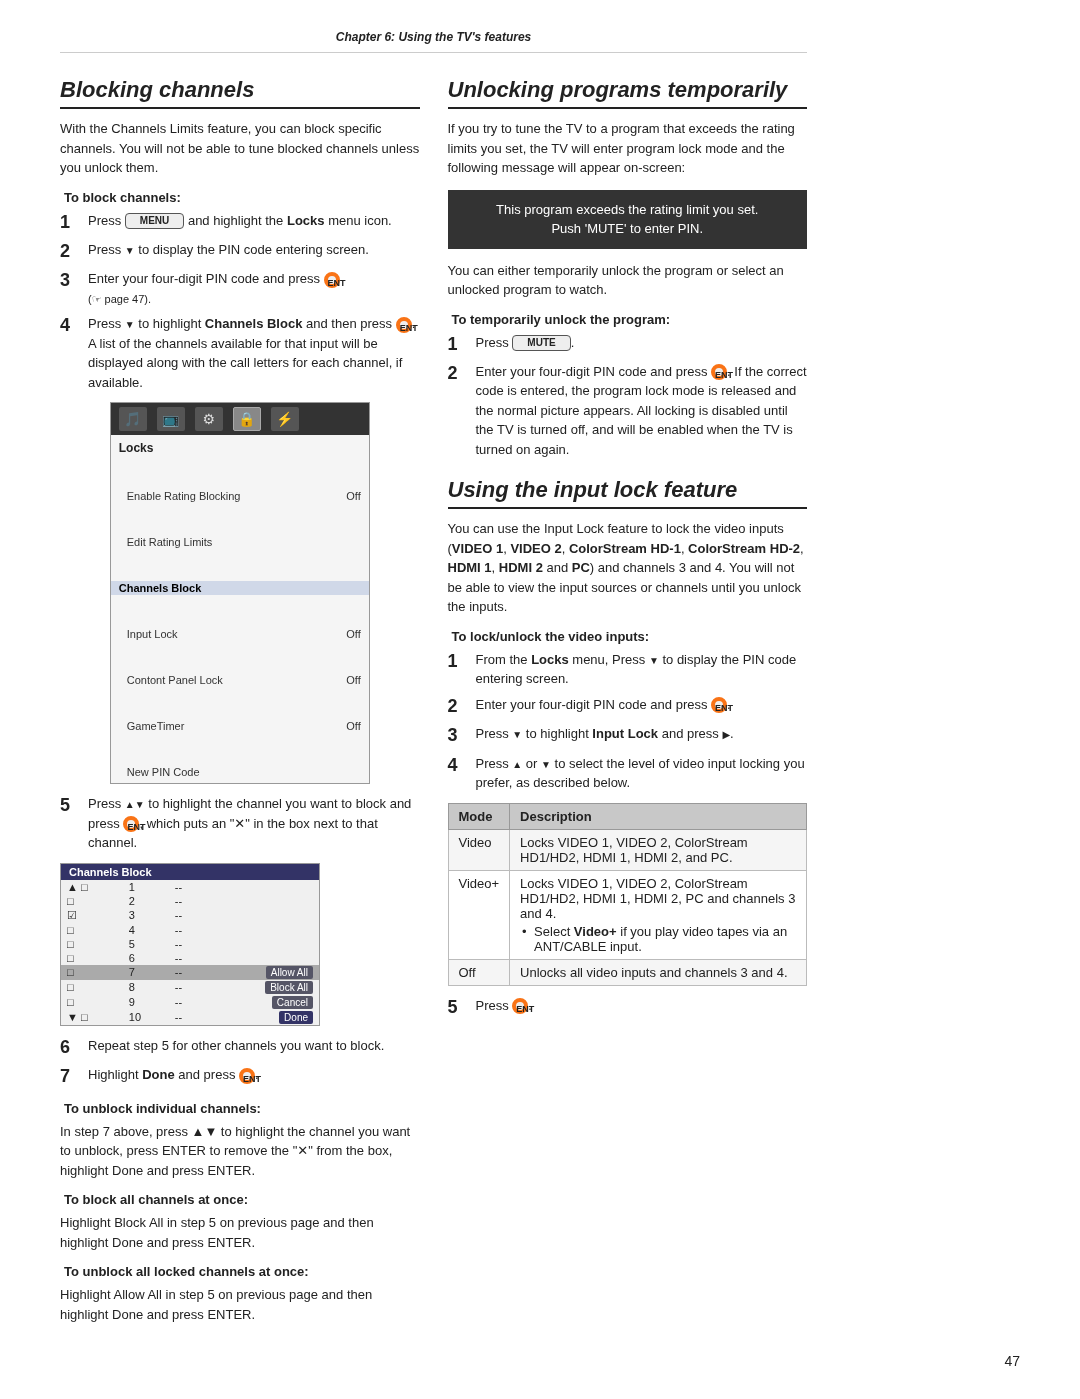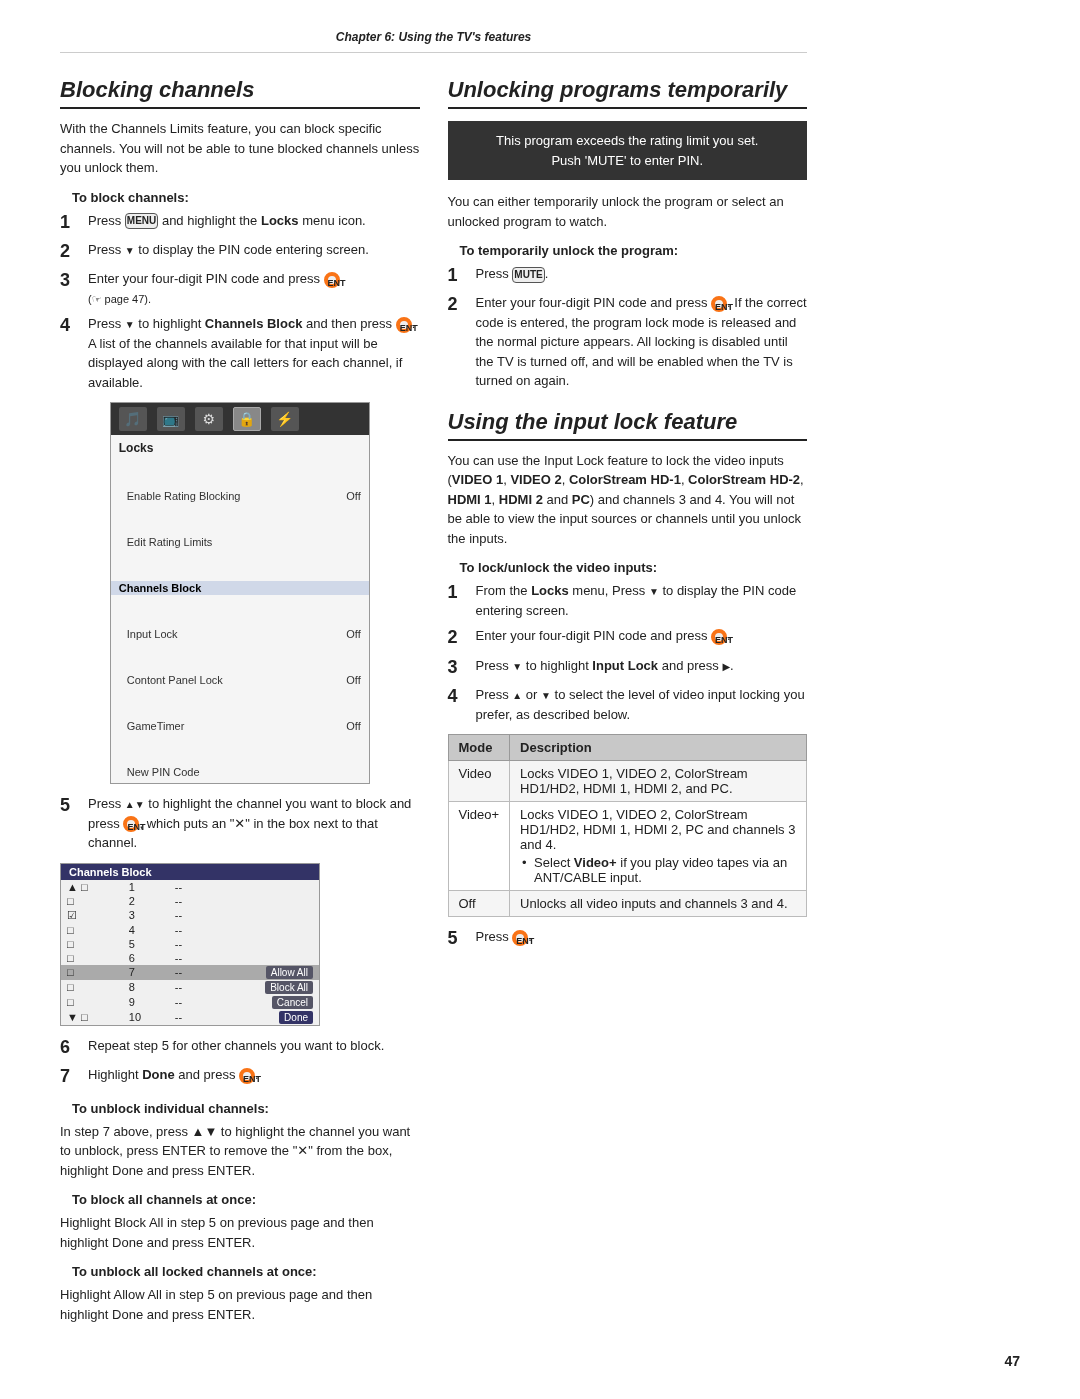--- a/index.html
+++ b/index.html
@@ -48,21 +48,21 @@
       padding-bottom: 4px;
     }
     p {
       font-size: 13px;
       line-height: 1.5;
       margin-bottom: 8px;
     }
     h3 {
       font-size: 13px;
       font-weight: bold;
-      margin: 12px 0 6px 12px;
+      margin: 12px 0 6px 4px;
     }
     .steps-list {
       list-style: none;
       padding: 0;
       margin: 0 0 10px 0;
     }
     .steps-list li {
       display: flex;
       align-items: flex-start;
       margin-bottom: 6px;
@@ -77,21 +77,21 @@
     }
     .step-content {
       flex: 1;
       font-size: 13px;
       line-height: 1.5;
     }
     .icon-btn {
       display: inline-block;
       border: 1px solid #555;
       border-radius: 4px;
-      padding: 0px 1px;
+      padding: 0px 14px;
       font-size: 10px;
       font-weight: bold;
       background: #eee;
       vertical-align: middle;
       line-height: 1.4;
     }
     .icon-circle {
       display: inline-block;
       border: 4px solid #f97316;
       border-radius: 50%;
@@ -233,21 +233,21 @@
       background: #f5f5f5;
     }
     .feature-table tr:nth-child(even) td {
       background: #fff;
     }
     .page-number {
       position: absolute;
       bottom: 30px;
       right: 60px;
       font-size: 14px;
-      font-weight: bold;
+      font-weight: normal;
     }
     .page-wrapper {
       position: relative;
       min-height: 1399px;
     }
     .tri-down { font-size: 10px; }
     .tri-up { font-size: 10px; }
     .tri-right { font-size: 10px; }
     .bullet-item {
       padding-left: 14px;
@@ -454,20 +454,21 @@
 
       <h3>To unblock all locked channels at once:</h3>
       <p>Highlight Allow All in step 5 on previous page and then highlight Done and press ENTER.</p>
 
     </div>
 
     <div class="col-right">
 
       <h2>Unlocking programs temporarily</h2>
 
+      <p>If you try to tune the TV to a program that exceeds the rating limits you set, the TV will enter program lock mode and the following message will appear on-screen:</p>
 
       <div class="info-box">
         <div>This program exceeds the rating limit you set.</div>
         <div>Push 'MUTE' to enter PIN.</div>
       </div>
 
       <p>You can either temporarily unlock the program or select an unlocked program to watch.</p>
 
       <h3>To temporarily unlock the program:</h3>
 

